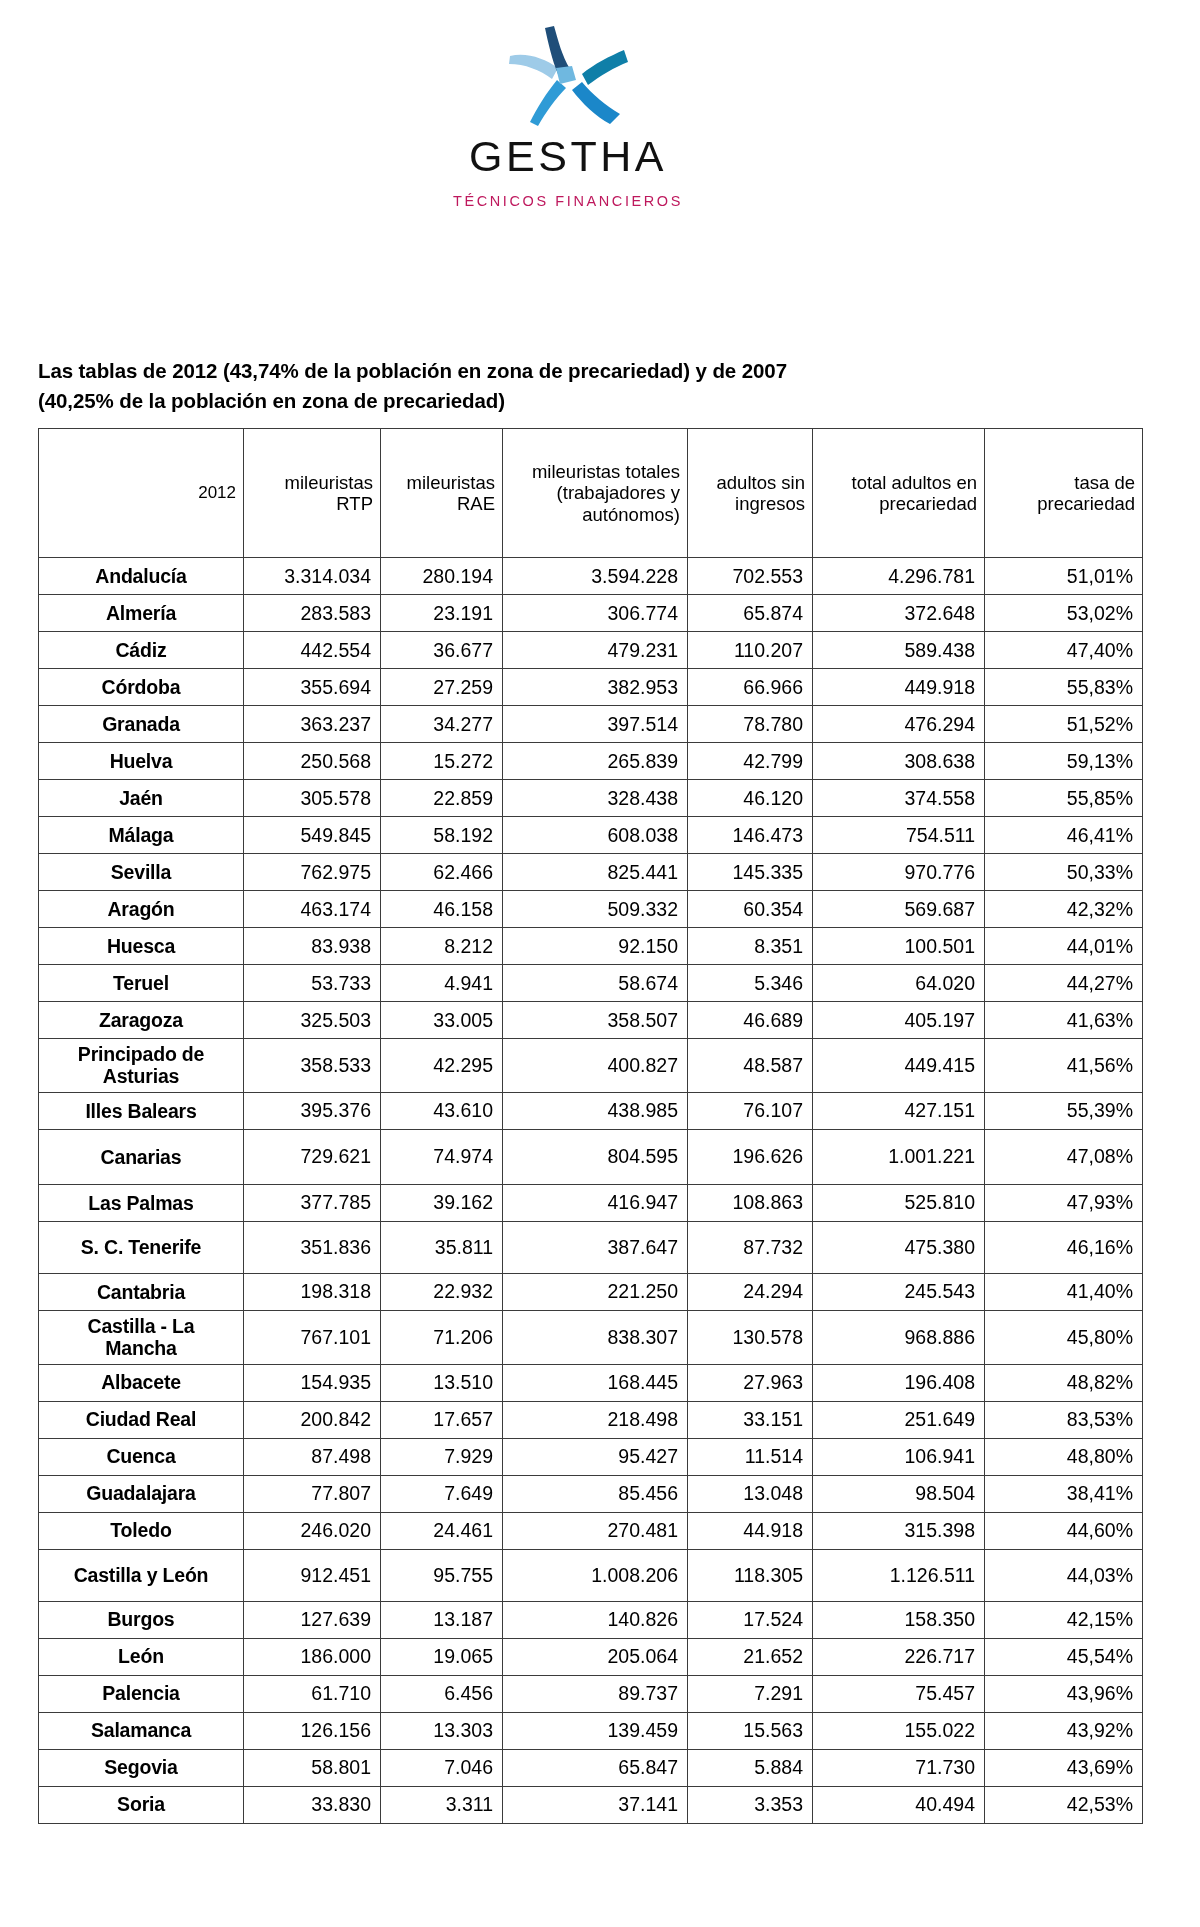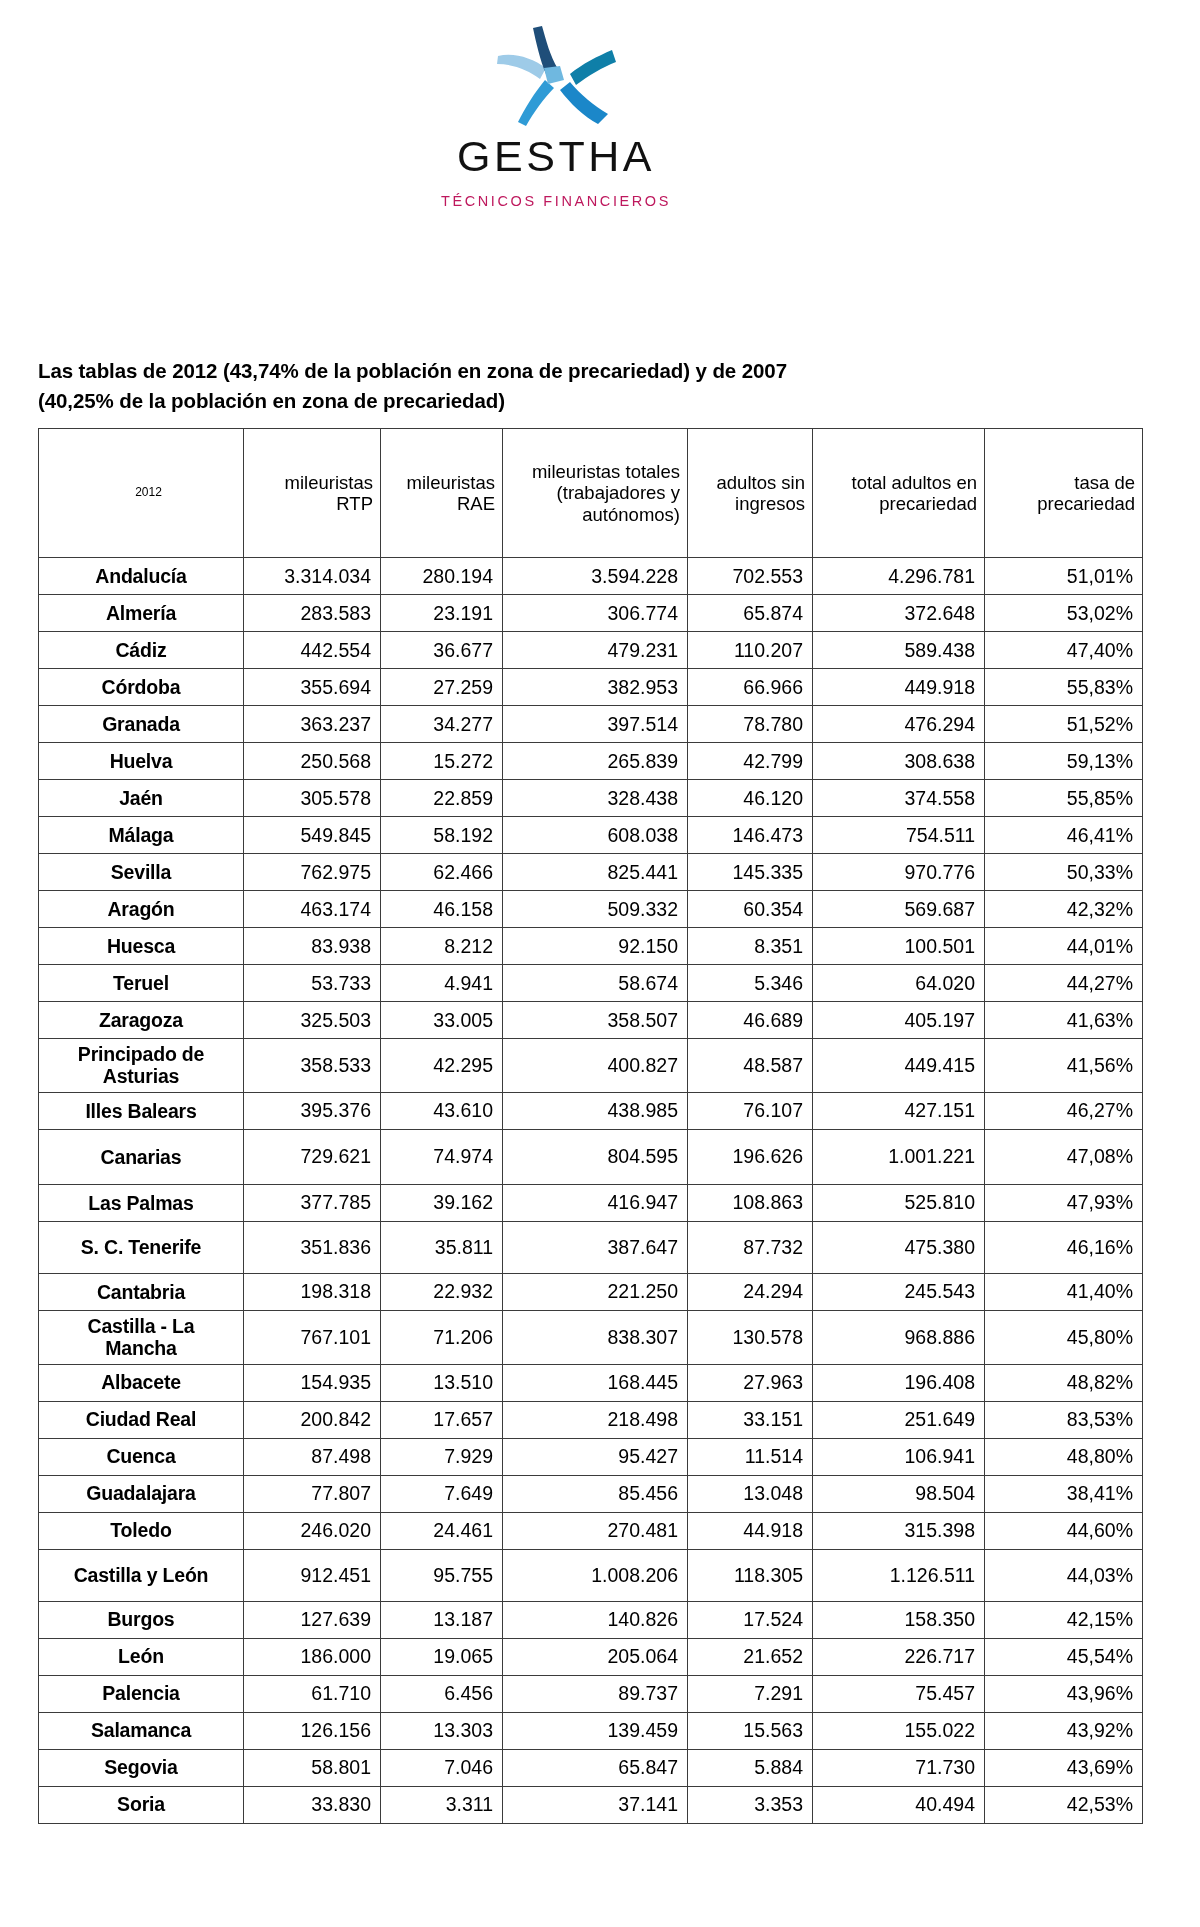--- a/index.html
+++ b/index.html
@@ -17,21 +17,21 @@
   .page {
     position: relative;
     width: 1200px;
     height: 1927px;
     background: #ffffff;
   }
 
   
   .logo-block {
     position: absolute;
-    left: 0;
+    left: 12px;
     top: 22px;
     width: 1108px;
     text-align: center;
   }
   .logo-mark {
     width: 132px;
     height: 108px;
     display: block;
     margin: 0 auto 4px auto;
   }
@@ -98,22 +98,22 @@
   thead th {
     font-size: 18.5px;
     line-height: 1.16;
     text-align: right;
     vertical-align: middle;
     height: 122px;
     padding: 4px 8px;
     color: #000000;
   }
   thead th.corner {
-    text-align: center;
-    font-size: 12px;
+    text-align: right;
+    font-size: 17px;
     padding-left: 22px;
   }
 
   tbody td.rowname {
     text-align: center;
     font-weight: bold;
     font-size: 19.5px;
     line-height: 1.15;
     padding: 4px 18px;
     letter-spacing: -0.2px;
@@ -306,21 +306,21 @@
             <td class="num">449.415</td>
             <td class="num">41,56%</td>
           </tr>
           <tr>
             <td class="rowname">Illes Balears</td>
             <td class="num">395.376</td>
             <td class="num">43.610</td>
             <td class="num">438.985</td>
             <td class="num">76.107</td>
             <td class="num">427.151</td>
-            <td class="num">46,27%</td>
+            <td class="num">55,39%</td>
           </tr>
           <tr class="xtall">
             <td class="rowname">Canarias</td>
             <td class="num">729.621</td>
             <td class="num">74.974</td>
             <td class="num">804.595</td>
             <td class="num">196.626</td>
             <td class="num">1.001.221</td>
             <td class="num">47,08%</td>
           </tr>

